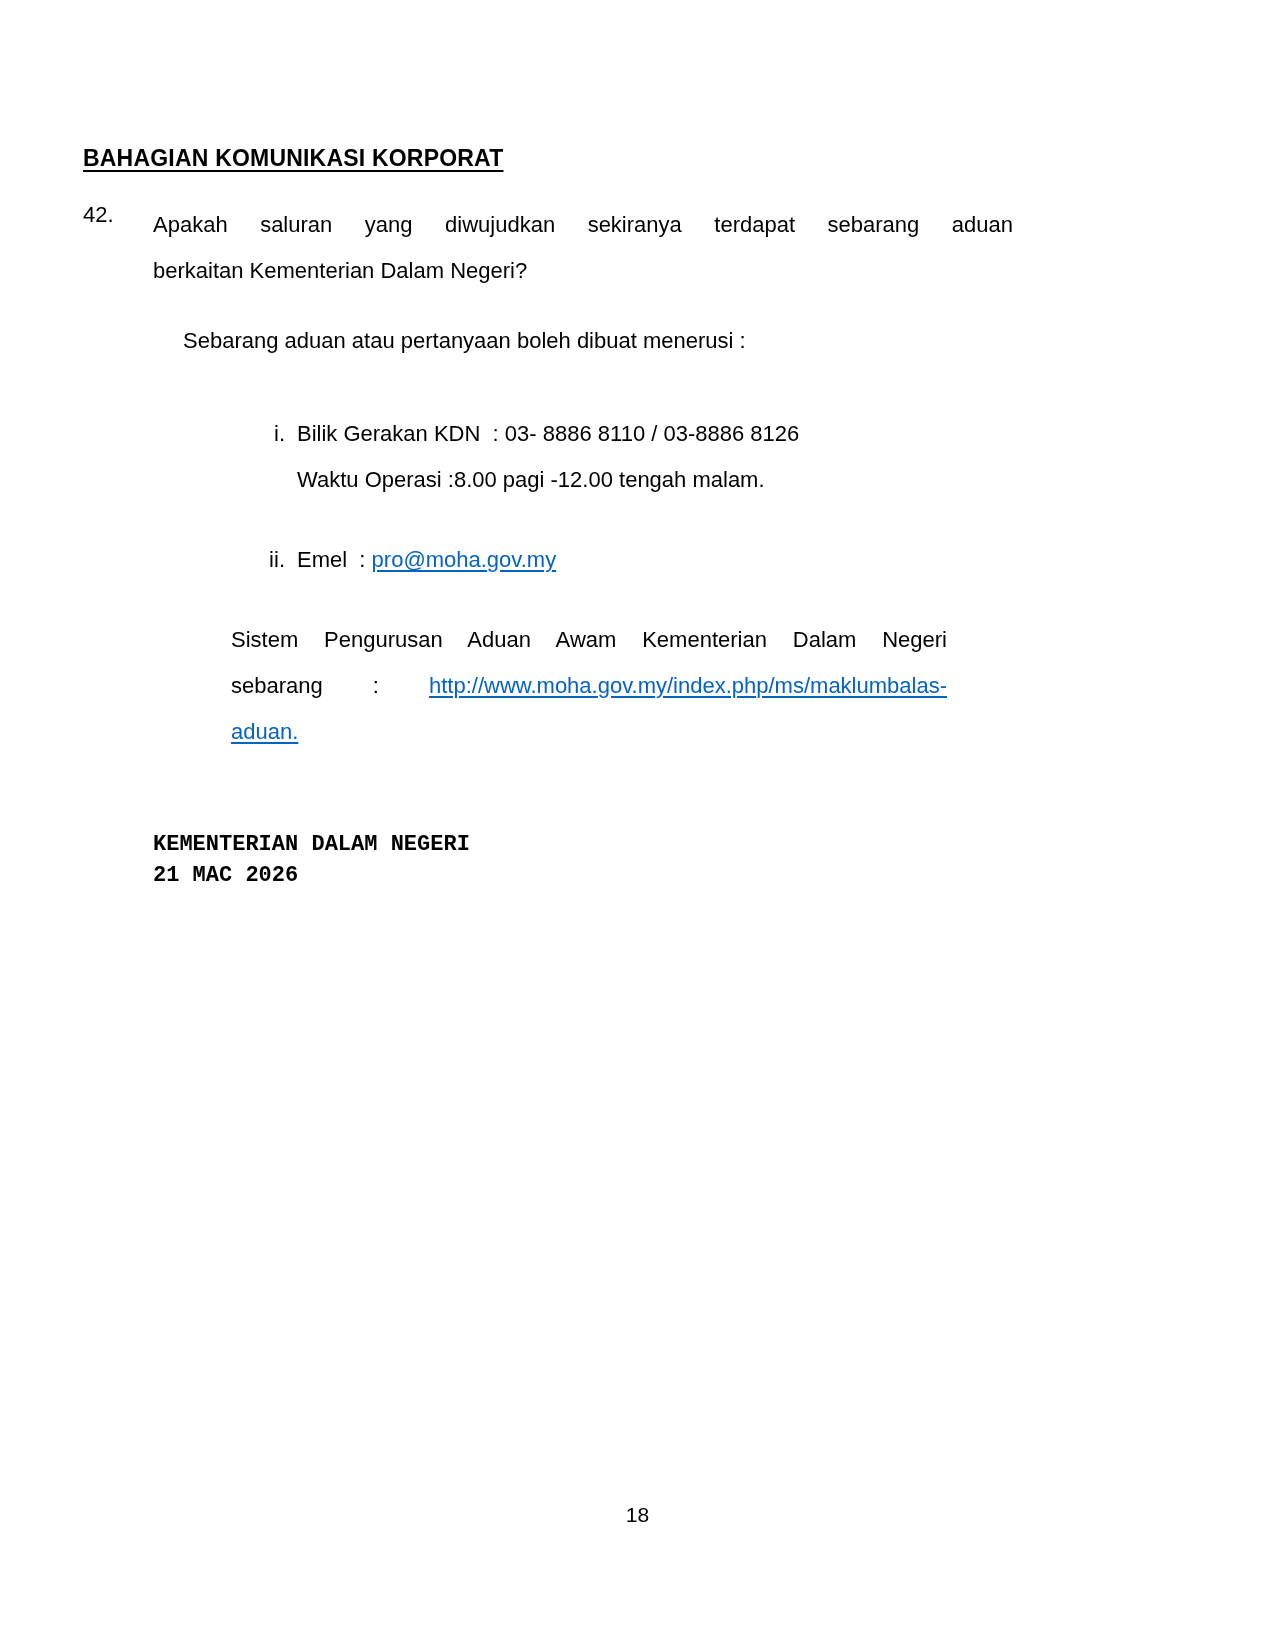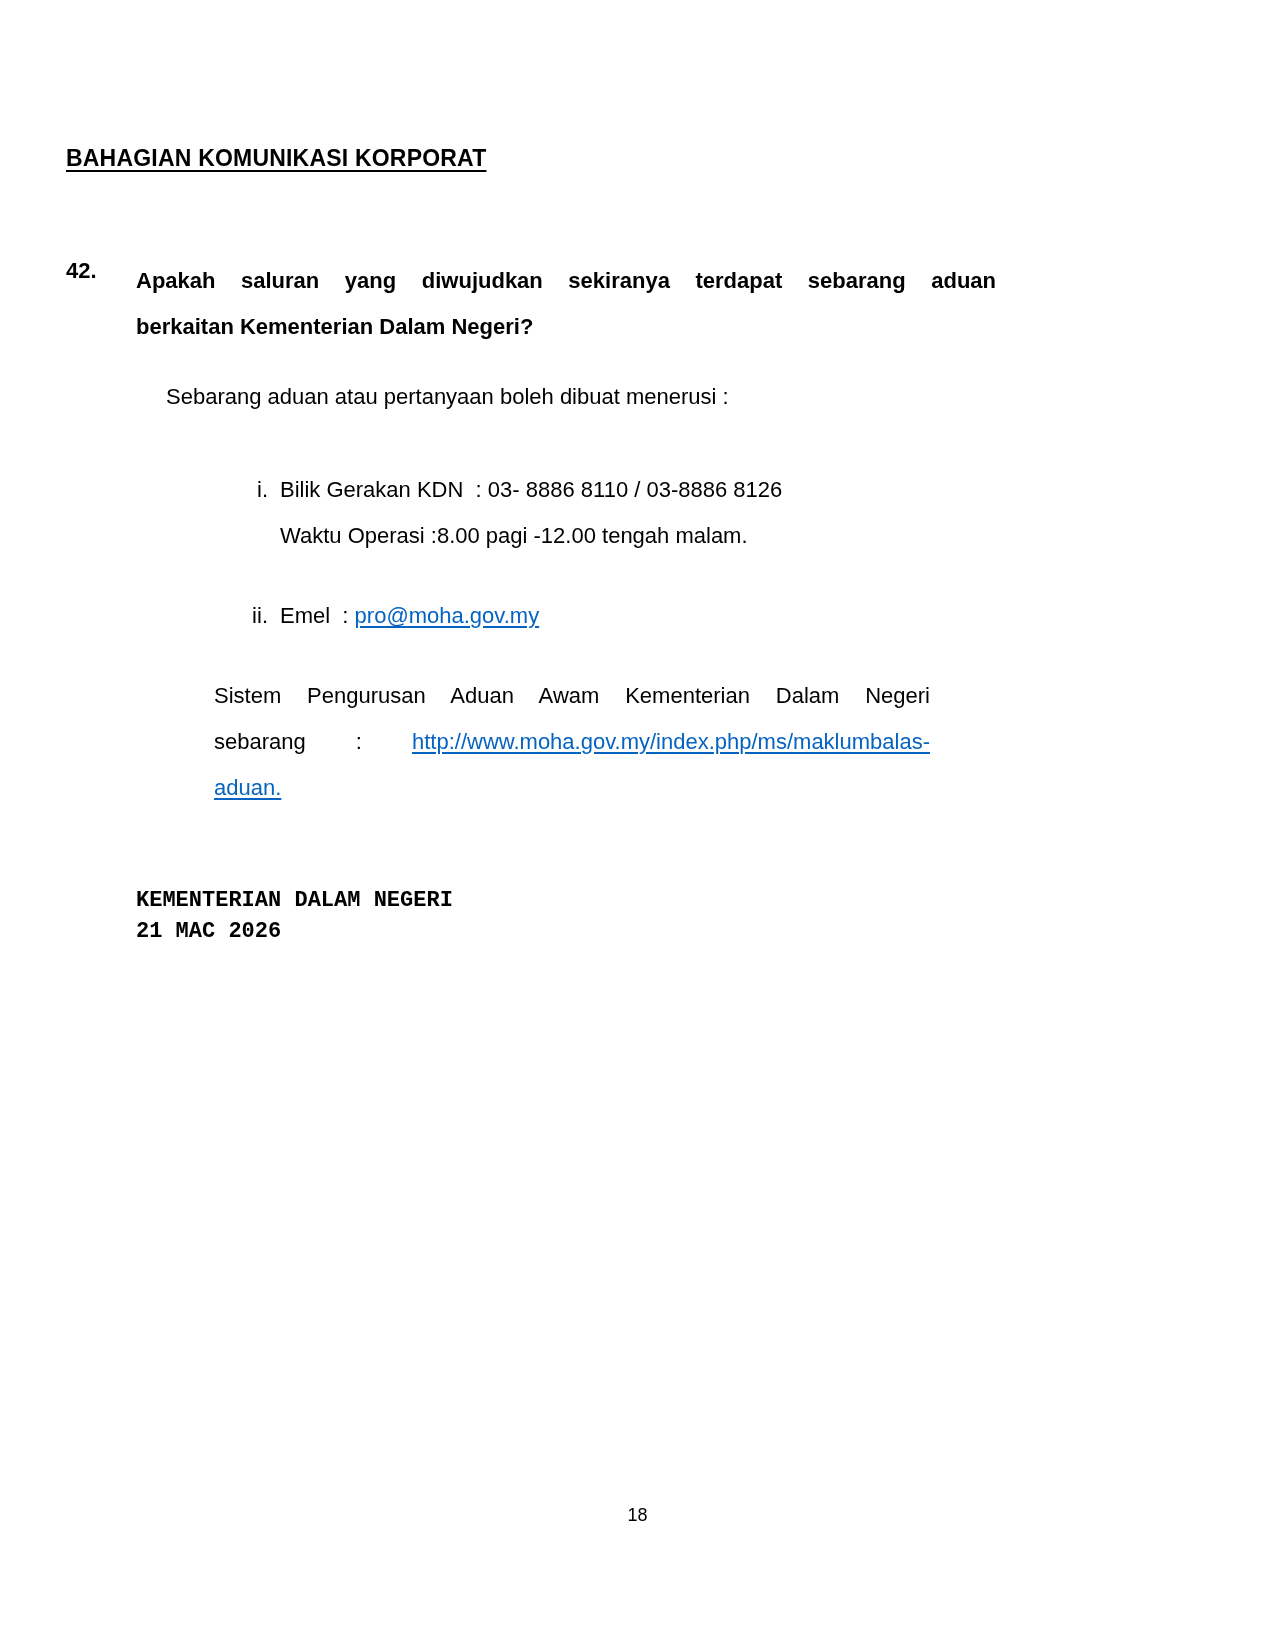--- a/index.html
+++ b/index.html
@@ -9,41 +9,41 @@
   }
   .page {
     position: relative;
     width: 1275px;
     height: 1650px;
     background: #ffffff;
     font-family: "Liberation Sans", sans-serif;
     color: #000000;
     font-size: 22px;
     box-sizing: border-box;
-    padding: 143px 0 0 66px;
+    padding: 143px 0 0 83px;
     overflow: hidden;
   }
   .content {
     width: 930px; 
   }
   .heading {
     font-weight: bold;
     font-size: 23px;
     line-height: 30px;
     letter-spacing: 0.2px;
   }
   .heading .underlined {
     text-decoration: underline;
     text-decoration-thickness: 2px;
     text-underline-offset: 4px;
   }
   .question-row {
     display: flex;
-    margin-top: 85px;
-    font-weight: bold;
+    margin-top: 29px;
+    font-weight: normal;
   }
   .q-number {
     width: 70px;
     flex: 0 0 70px;
   }
   .q-text {
     width: 860px;
     line-height: 46px;
   }
   .justify-line {
@@ -92,21 +92,21 @@
     font-weight: bold;
     line-height: 31px;
     font-family: Liberation Mono, monospace;
   }
   .page-number {
     position: absolute;
     top: 1502px;
     left: 0;
     width: 1275px;
     text-align: center;
-    font-size: 18px;
+    font-size: 21px;
     line-height: 26px;
   }
 </style>
 </head>
 <body>
 
 <div class="page">
   <div class="content">
 
     <div class="heading">

